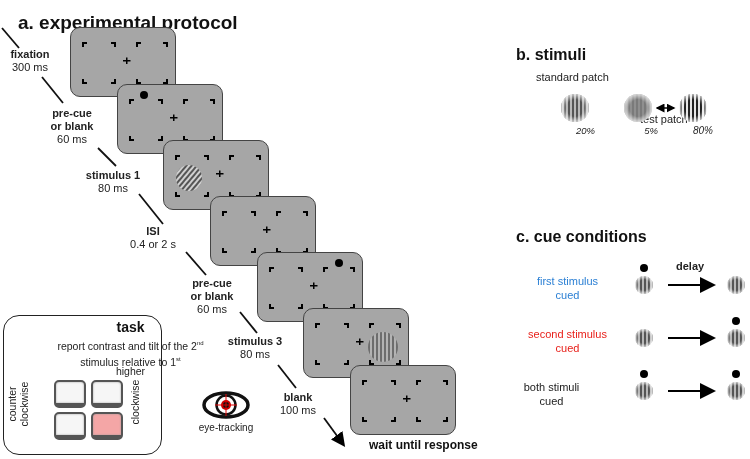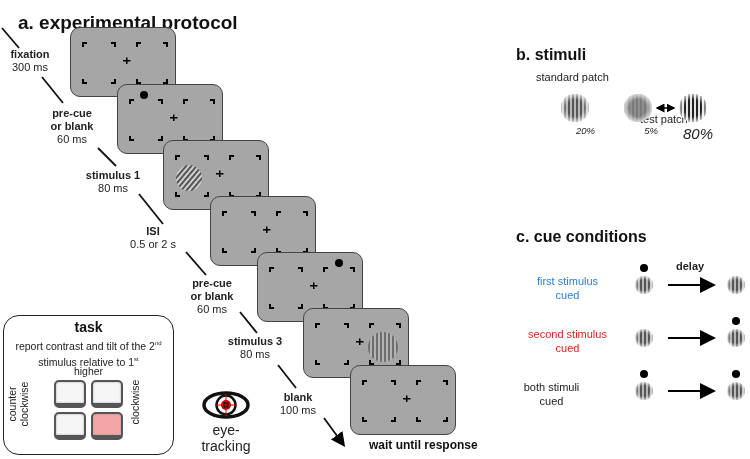--- a/index.html
+++ b/index.html
@@ -165,21 +165,21 @@
   <b>pre-cue</b><br>
   <b>or blank</b><br>
   <span>60 ms</span>
 </div>
 <div class="abs lbl" style="left:78px;top:169px;width:70px;">
   <b>stimulus 1</b><br>
   <span>80 ms</span>
 </div>
 <div class="abs lbl" style="left:118px;top:225px;width:70px;">
   <b>ISI</b><br>
-  <span>0.5 or 2 s</span>
+  <span>0.4 or 2 s</span>
 </div>
 <div class="abs lbl" style="left:182px;top:277px;width:60px;">
   <b>pre-cue</b><br>
   <b>or blank</b><br>
   <span>60 ms</span>
 </div>
 <div class="abs lbl" style="left:220px;top:335px;width:70px;">
   <b>stimulus 3</b><br>
   <span>80 ms</span>
 </div>
@@ -190,23 +190,23 @@
 <div class="abs" style="left:369px;top:438px;font-weight:bold;font-size:12px;color:#111;">wait until response</div>
 
 <svg width="750" height="459" style="pointer-events:none">
   <ellipse cx="226" cy="405" rx="22" ry="12" fill="#fff" stroke="#111" stroke-width="3.5"></ellipse>
   <circle cx="226" cy="405" r="9.5" fill="#fff" stroke="#111" stroke-width="2.5"></circle>
   <circle cx="226" cy="405" r="5" fill="#c00"></circle>
   <circle cx="226" cy="405" r="3" fill="#111"></circle>
   <line x1="226" y1="394" x2="226" y2="416" stroke="#d00" stroke-width="1"></line>
   <line x1="215" y1="405" x2="237" y2="405" stroke="#d00" stroke-width="1"></line>
 </svg>
-<div class="abs" style="left:198px;top:422px;width:56px;text-align:center;font-size:14px;color:#222;">eye-tracking</div>
-
-<div class="abs" style="left:3px;top:315px;width:171px;height:140px;border:1.5px solid #222;border-radius:16px;box-sizing:border-box;">
+<div class="abs" style="left:198px;top:422px;width:56px;text-align:center;font-size:10px;color:#222;">eye-tracking</div>
+
+<div class="abs" style="left:3px;top:315px;width:159px;height:140px;border:1.5px solid #222;border-radius:16px;box-sizing:border-box;padding-left:48px;">
   <div style="position:absolute;top:3px;width:100%;text-align:center;font-weight:bold;font-size:14px;color:#111;">task</div>
   <div style="position:absolute;top:21px;width:100%;text-align:center;font-size:10.5px;line-height:13px;color:#222;">
     <span>report contrast and tilt of the 2</span><sup style="font-size:6px">nd</sup><br>
     <span>stimulus relative to 1</span><sup style="font-size:6px">st</sup>
   </div>
   <div style="position:absolute;top:49px;width:100%;text-align:center;font-size:10.5px;">higher</div>
   <div style="position:absolute;left:2px;top:120px;transform-origin:0 0;transform:rotate(-90deg);font-size:10.5px;line-height:12px;text-align:center;width:64px;">
     <span>counter</span><br>
     <span>clockwise</span>
   </div>
@@ -232,21 +232,21 @@
       <circle cx="638" cy="108" r="14" fill="url(#fade)"></circle>
   </g>
   <line x1="657" y1="108" x2="674" y2="108" stroke="#000" stroke-width="1.5" marker-start="url(#ahs)" marker-end="url(#ahs)"></line>
   <g>
     <circle cx="693" cy="108" r="14" fill="url(#vgratHigh)"></circle>
       <circle cx="693" cy="108" r="14" fill="url(#fade)"></circle>
   </g>
 </svg>
 <div class="abs cap" style="left:555px;top:125px;width:40px;font-size:9.5px;">20%</div>
 <div class="abs cap" style="left:618px;top:125px;width:40px;font-size:9.5px;">5%</div>
-<div class="abs cap" style="left:673px;top:125px;width:40px;font-size:15px;">80%</div>
+<div class="abs cap" style="left:673px;top:125px;width:40px;font-size:10px;">80%</div>
 
 <div class="abs h" style="left:516px;top:228px;font-size:16px;">c. cue conditions</div>
 <div class="abs" style="left:676px;top:260px;font-size:11px;font-weight:bold;">delay</div>
 <div id="cue-rows">
     <div class="abs" style="left: 510px; top: 274px; width: 115px; text-align: center; font-size: 11px; line-height: 14px; color: rgb(42, 127, 212);"><span>first stimulus</span><br><span>cued</span></div>
     <svg width="750" height="459" style="pointer-events: none;">
       <circle cx="644" cy="285" r="9" fill="url(#vgrat)"></circle>
       <circle cx="644" cy="285" r="9" fill="url(#fade)"></circle>
       <circle cx="736" cy="285" r="9" fill="url(#vgrat)"></circle>
       <circle cx="736" cy="285" r="9" fill="url(#fade)"></circle>

